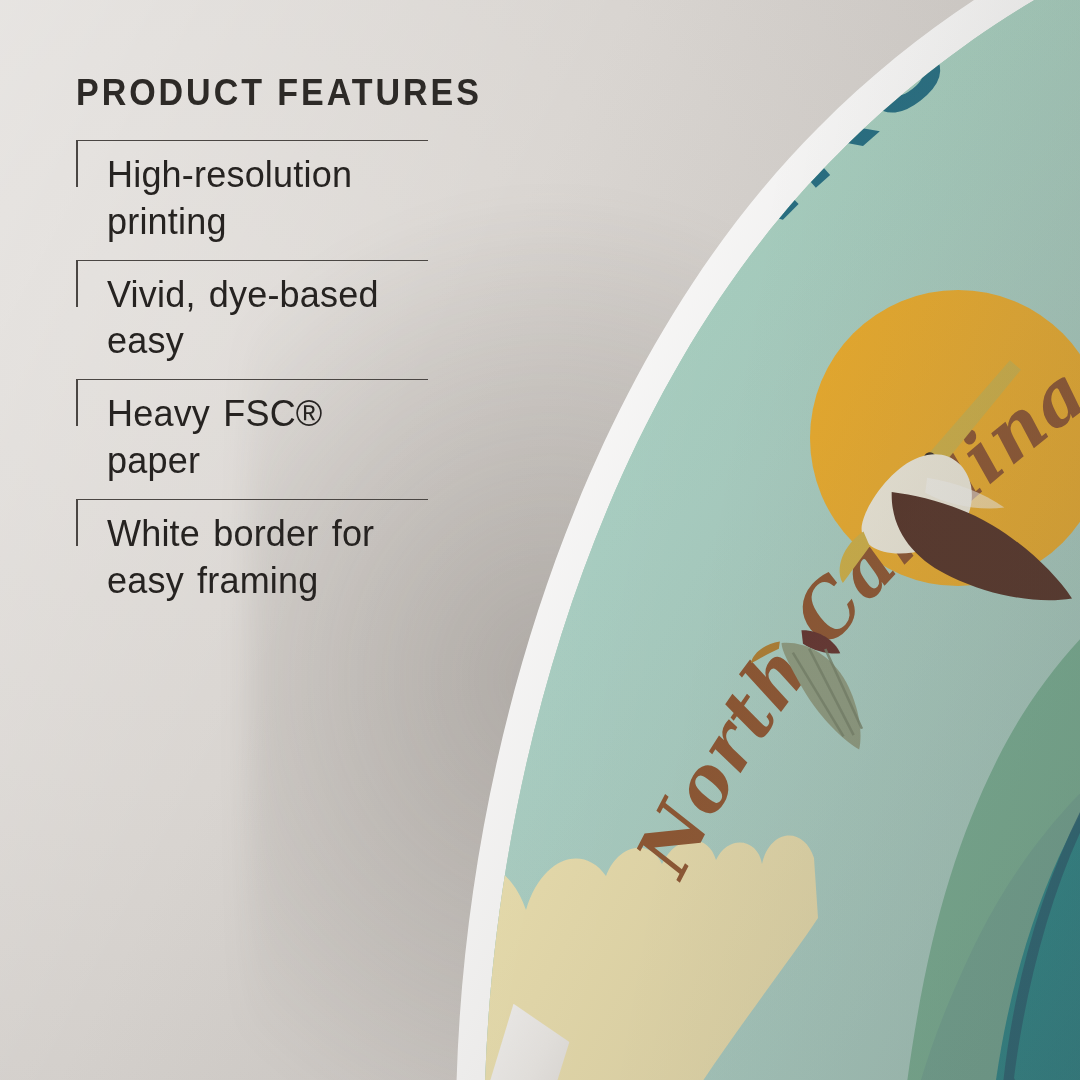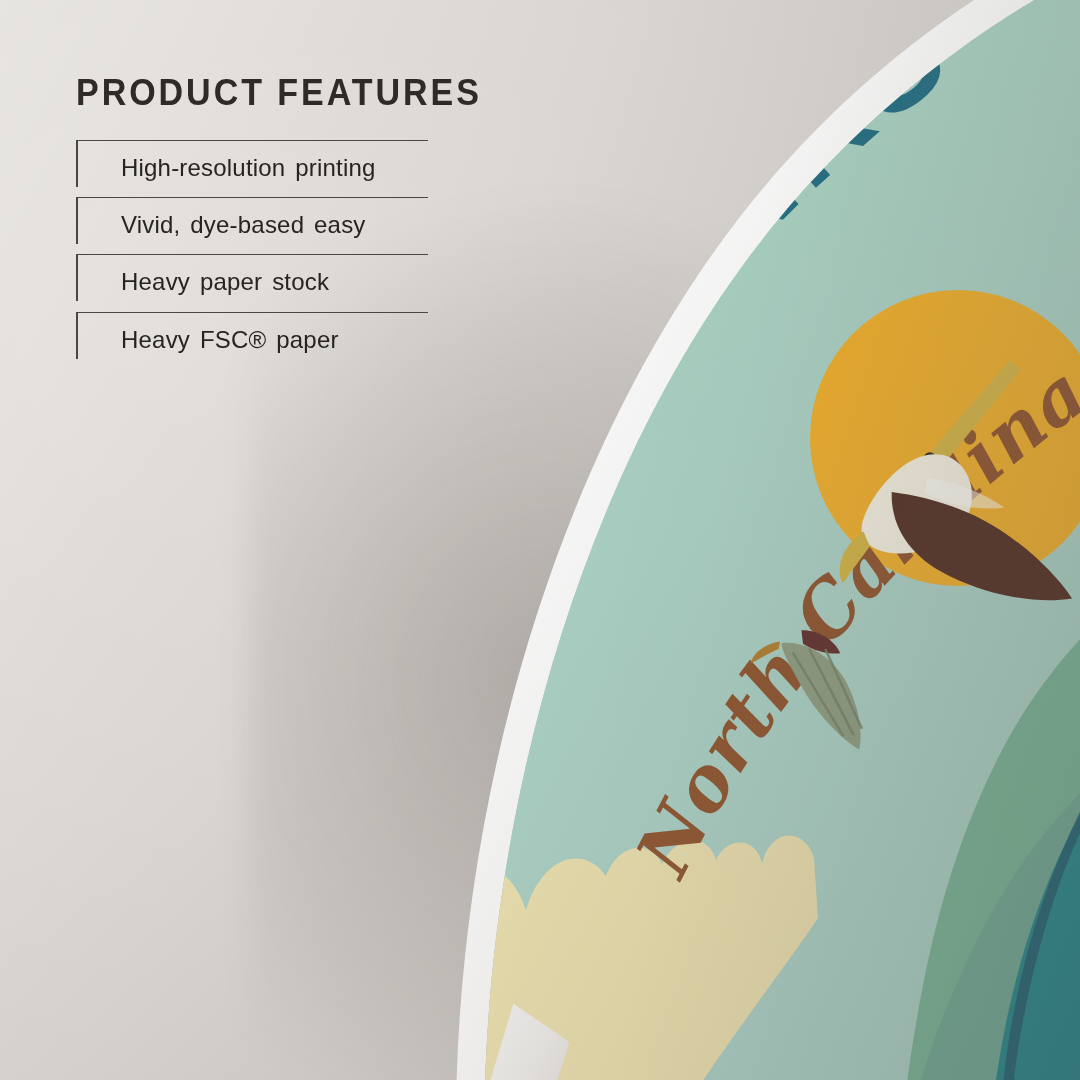--- a/index.html
+++ b/index.html
@@ -56,26 +56,25 @@
   .feature-item::before {
     content: "";
     position: absolute;
     left: 0;
     top: 0;
     width: 1.6px;
     height: 46px;
     background: #4a4643;
   }
   .feature-text {
-    font-size: 24px;
+    font-size: 36px;
     line-height: 1.30;
     color: #262321;
     letter-spacing: 0.2px;
     word-spacing: 3px;
-    margin-left: 14px;
   }
 
   
   .poster-wrap {
     position: absolute;
     left: 258px;
     top: -42px;
     width: 1000px;
     height: 1200px;
     pointer-events: none;
@@ -227,20 +226,20 @@
   <div class="features">
     <h1 class="features-title">PRODUCT FEATURES</h1>
 
     <div class="feature-item">
       <div class="feature-text">High-resolution printing</div>
     </div>
     <div class="feature-item">
       <div class="feature-text">Vivid, dye-based easy</div>
     </div>
     <div class="feature-item">
-      <div class="feature-text">Heavy paper stock</div>
-    </div>
-    <div class="feature-item">
       <div class="feature-text">Heavy FSC® paper</div>
     </div>
+    <div class="feature-item">
+      <div class="feature-text">White border for easy framing</div>
+    </div>
   </div>
 
 </div>
 
 </body></html>

